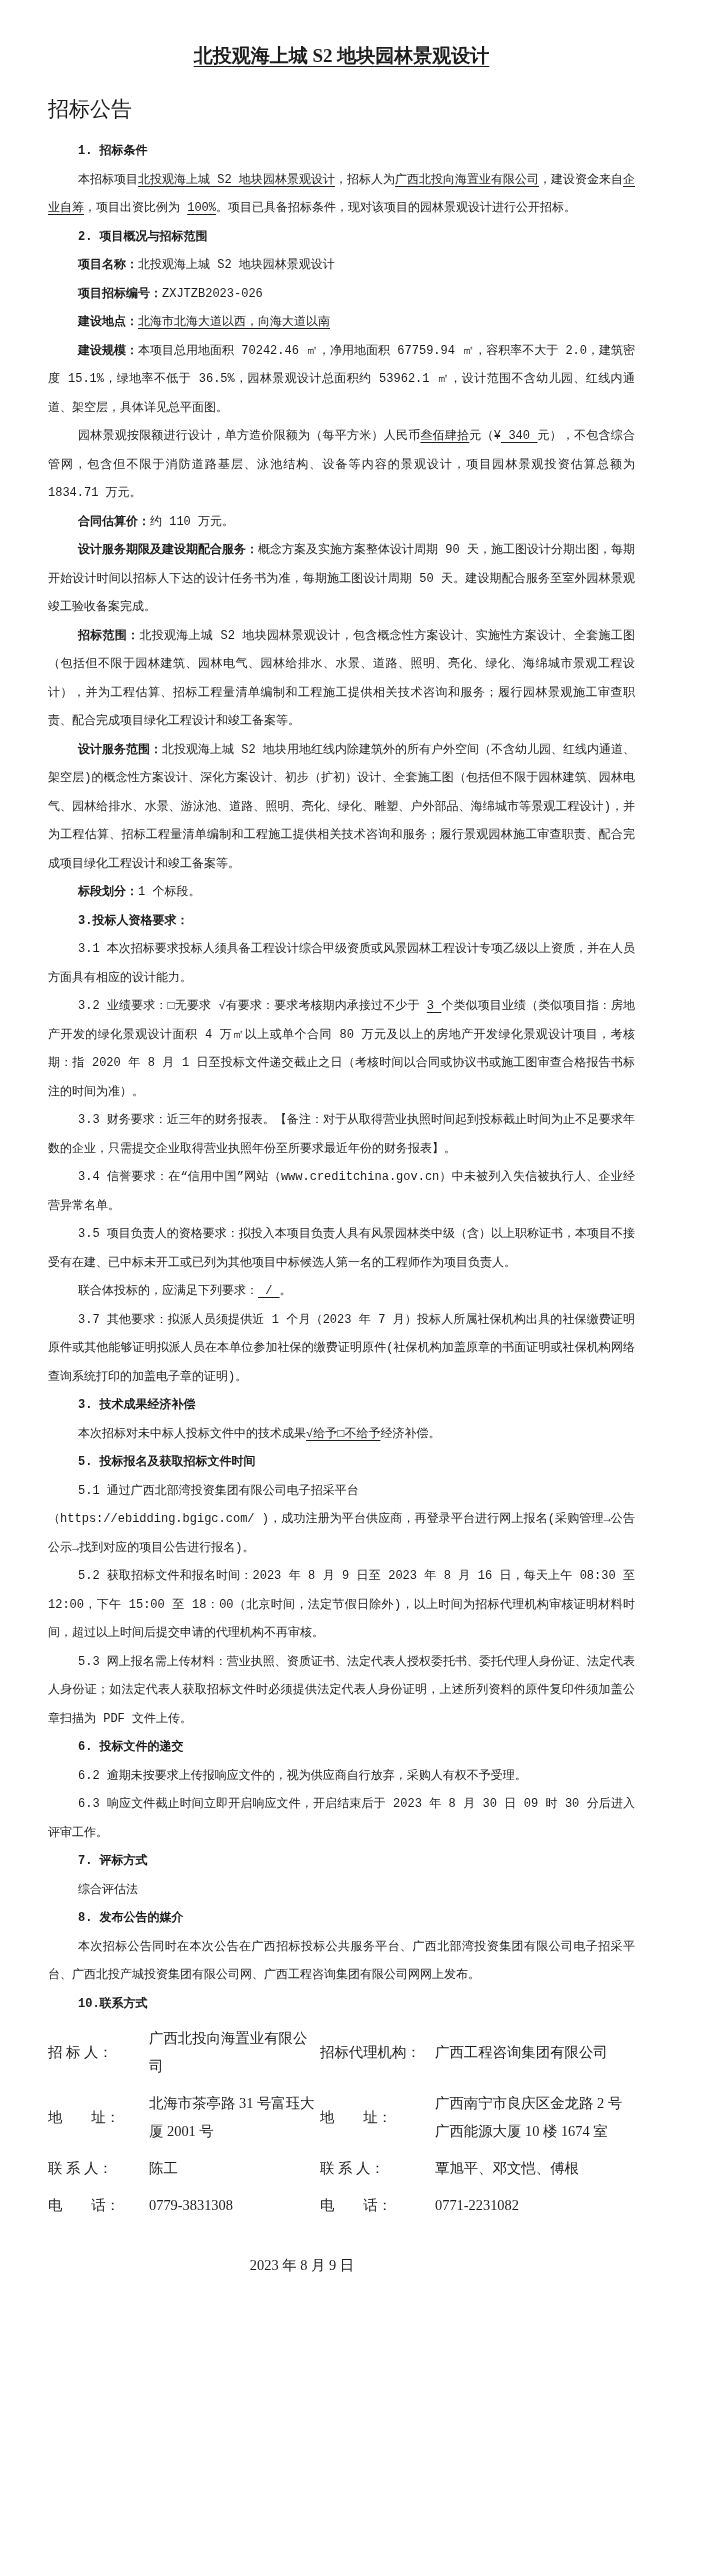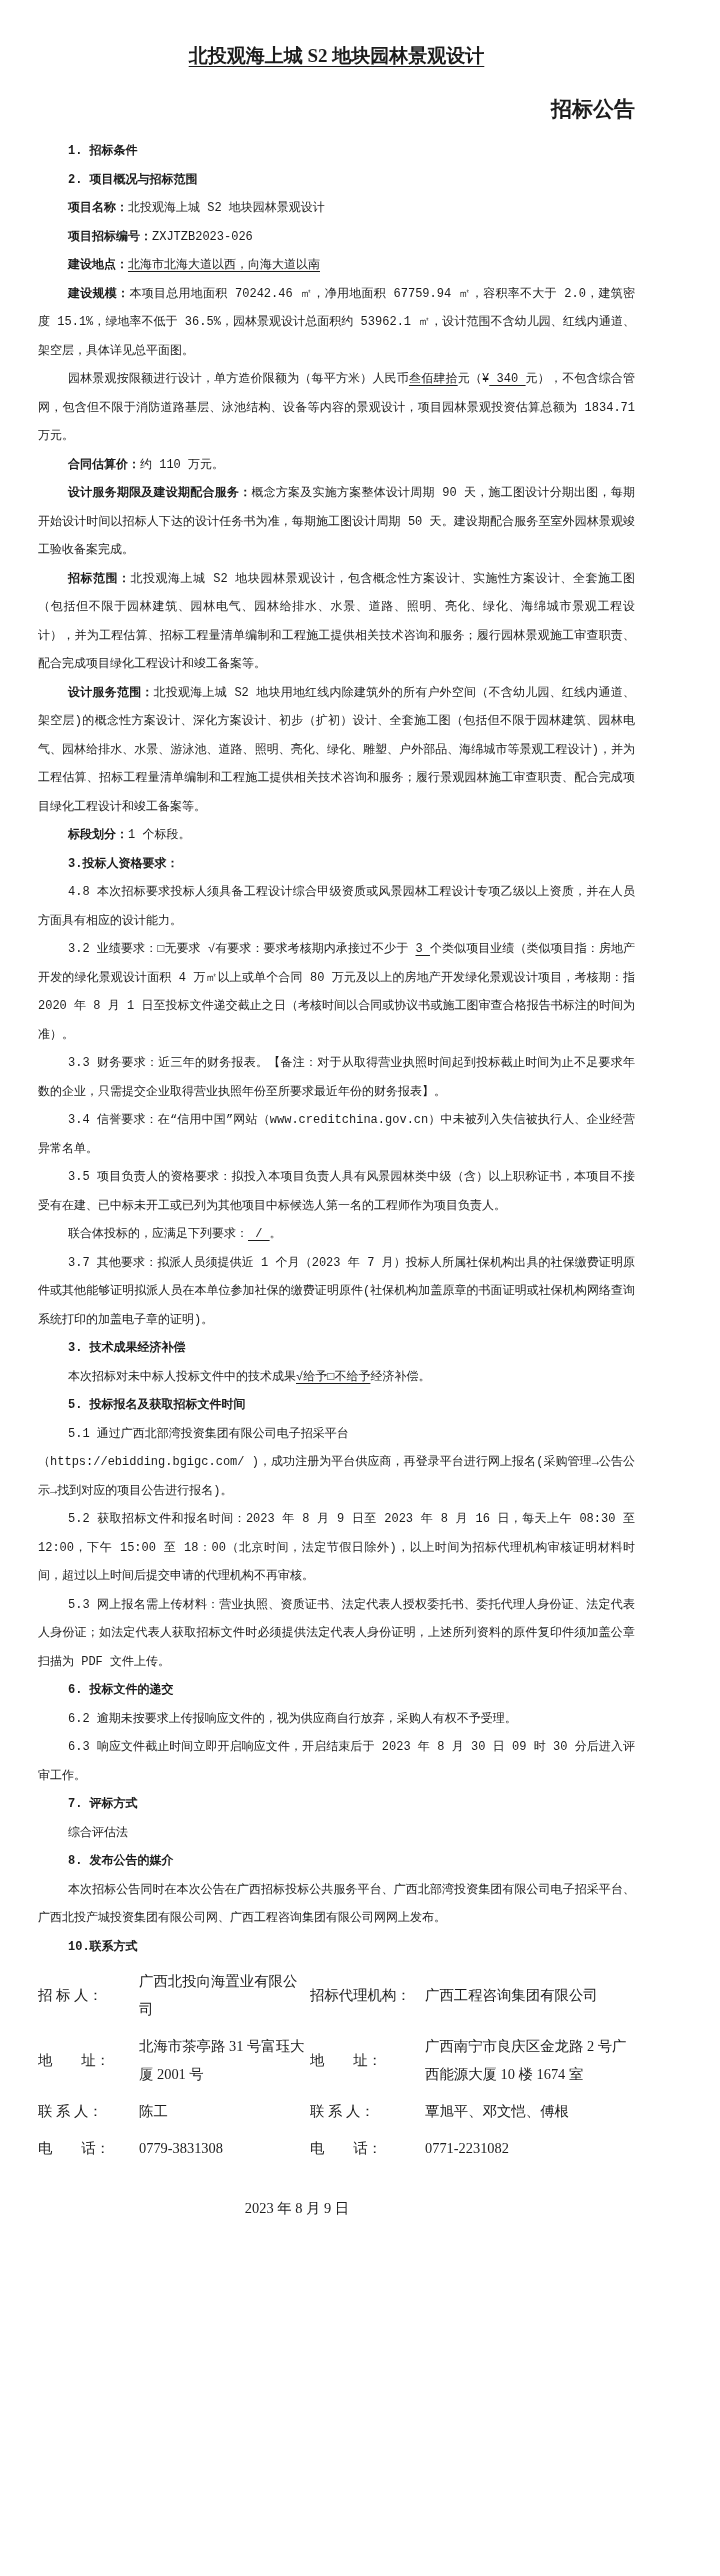--- a/index.html
+++ b/index.html
@@ -6,37 +6,37 @@
   body {
     width: 721px;
     background: #ffffff;
     font-family: "Liberation Serif", "DejaVu Serif", serif;
     color: #1c1c1c;
   }
   .page {
     box-sizing: border-box;
     width: 705px;
     height: 2576px;
-    padding: 31px 70px 0 38px;
+    padding: 31px 70px 0 48px;
     overflow: hidden;
     background: #ffffff;
   }
   .doc-title {
     text-align: center;
     font-size: 19px;
     font-weight: bold;
     line-height: 31px;
     margin: 9px 0 0 0;
     text-decoration: underline;
     text-underline-offset: 3.6px;
   }
   .doc-subtitle {
-    text-align: right;
+    text-align: left;
     font-size: 21px;
-    font-weight: bold;
+    font-weight: normal;
     margin: 0;
     padding: 21.6px 0 12.6px 0;
     line-height: 32px;
   }
   .doc-body { font-size: 12px; line-height: 28.5px; font-family: Liberation Mono, monospace; }
   .doc-body p { margin: 0; text-align: justify; }
   .doc-body p.heading span { font-weight: bold; }
   .doc-body .indent { text-indent: 30px; }
   .doc-body .b { font-weight: bold; margin-top: 33px; }
   .doc-body .u { text-decoration: underline; text-underline-offset: 2.7px; }
@@ -59,33 +59,34 @@
   }
 </style>
 </head>
 <body>
 
 <div class="page">
   <h1 class="doc-title">北投观海上城 S2 地块园林景观设计</h1>
   <h2 class="doc-subtitle">招标公告</h2>
   <div id="doc-body" class="doc-body">
       <p class="heading indent"><span>1.  招标条件</span></p>
+      <p class="para indent"><span>本招标项目</span><span class="u">北投观海上城 S2 地块园林景观设计</span><span>，招标人为</span><span class="u">广西北投向海置业有限公司</span><span>，建设资金来自</span><span class="u">企业自筹</span><span>，项目出资比例为 </span><span class="u">100%</span><span>。项目已具备招标条件，现对该项目的园林景观设计进行公开招标。</span></p>
       <p class="heading indent"><span>2.  项目概况与招标范围</span></p>
       <p class="para indent"><span class="b">项目名称：</span><span>北投观海上城 S2 地块园林景观设计</span></p>
       <p class="para indent"><span class="b">项目招标编号：</span><span>ZXJTZB2023-026</span></p>
       <p class="para indent"><span class="b">建设地点：</span><span class="u">北海市北海大道以西，向海大道以南</span></p>
       <p class="para indent"><span class="b">建设规模：</span><span>本项目总用地面积 70242.46 ㎡，净用地面积 67759.94 ㎡，容积率不大于 2.0，建筑密度 15.1%，绿地率不低于 36.5%，园林景观设计总面积约 53962.1 ㎡，设计范围不含幼儿园、红线内通道、架空层，具体详见总平面图。</span></p>
       <p class="para indent"><span>园林景观按限额进行设计，单方造价限额为（每平方米）人民币</span><span class="u">叁佰肆拾</span><span>元（¥</span><span class="u"> 340 </span><span>元），不包含综合管网，包含但不限于消防道路基层、泳池结构、设备等内容的景观设计，项目园林景观投资估算总额为 1834.71 万元。</span></p>
       <p class="para indent"><span class="b">合同估算价：</span><span>约 110 万元。</span></p>
       <p class="para indent"><span class="b">设计服务期限及建设期配合服务：</span><span>概念方案及实施方案整体设计周期 90 天，施工图设计分期出图，每期开始设计时间以招标人下达的设计任务书为准，每期施工图设计周期 50 天。建设期配合服务至室外园林景观竣工验收备案完成。</span></p>
       <p class="para indent"><span class="b">招标范围：</span><span>北投观海上城 S2 地块园林景观设计，包含概念性方案设计、实施性方案设计、全套施工图（包括但不限于园林建筑、园林电气、园林给排水、水景、道路、照明、亮化、绿化、海绵城市景观工程设计），并为工程估算、招标工程量清单编制和工程施工提供相关技术咨询和服务；履行园林景观施工审查职责、配合完成项目绿化工程设计和竣工备案等。</span></p>
       <p class="para indent"><span class="b">设计服务范围：</span><span>北投观海上城 S2 地块用地红线内除建筑外的所有户外空间（不含幼儿园、红线内通道、架空层)的概念性方案设计、深化方案设计、初步（扩初）设计、全套施工图（包括但不限于园林建筑、园林电气、园林给排水、水景、游泳池、道路、照明、亮化、绿化、雕塑、户外部品、海绵城市等景观工程设计)，并为工程估算、招标工程量清单编制和工程施工提供相关技术咨询和服务；履行景观园林施工审查职责、配合完成项目绿化工程设计和竣工备案等。</span></p>
       <p class="para indent"><span class="b">标段划分：</span><span>1 个标段。</span></p>
       <p class="heading indent"><span>3.投标人资格要求：</span></p>
-      <p class="para indent"><span>4.8 本次招标要求投标人须具备工程设计综合甲级资质或风景园林工程设计专项乙级以上资质，并在人员方面具有相应的设计能力。</span></p>
+      <p class="para indent"><span>3.1 本次招标要求投标人须具备工程设计综合甲级资质或风景园林工程设计专项乙级以上资质，并在人员方面具有相应的设计能力。</span></p>
       <p class="para indent"><span>3.2 业绩要求：□无要求 √有要求：要求考核期内承接过不少于 </span><span class="u">3 </span><span>个类似项目业绩（类似项目指：房地产开发的绿化景观设计面积 4 万㎡以上或单个合同 80 万元及以上的房地产开发绿化景观设计项目，考核期：指 2020 年 8 月 1 日至投标文件递交截止之日（考核时间以合同或协议书或施工图审查合格报告书标注的时间为准）。</span></p>
       <p class="para indent"><span>3.3 财务要求：近三年的财务报表。【备注：对于从取得营业执照时间起到投标截止时间为止不足要求年数的企业，只需提交企业取得营业执照年份至所要求最近年份的财务报表】。</span></p>
       <p class="para indent"><span>3.4 信誉要求：在“信用中国”网站（www.creditchina.gov.cn）中未被列入失信被执行人、企业经营异常名单。</span></p>
       <p class="para indent"><span>3.5 项目负责人的资格要求：拟投入本项目负责人具有风景园林类中级（含）以上职称证书，本项目不接受有在建、已中标未开工或已列为其他项目中标候选人第一名的工程师作为项目负责人。</span></p>
       <p class="para indent"><span>联合体投标的，应满足下列要求：</span><span class="u">  /  </span><span>。</span></p>
       <p class="para indent"><span>3.7 其他要求：拟派人员须提供近 1 个月（2023 年 7 月）投标人所属社保机构出具的社保缴费证明原件或其他能够证明拟派人员在本单位参加社保的缴费证明原件(社保机构加盖原章的书面证明或社保机构网络查询系统打印的加盖电子章的证明)。</span></p>
       <p class="heading indent"><span>3.  技术成果经济补偿</span></p>
       <p class="para indent"><span>本次招标对未中标人投标文件中的技术成果</span><span class="u">√给予□不给予</span><span>经济补偿。</span></p>
       <p class="heading indent"><span>5.  投标报名及获取招标文件时间</span></p>
       <p class="para indent"><span>5.1 通过广西北部湾投资集团有限公司电子招采平台</span></p>

